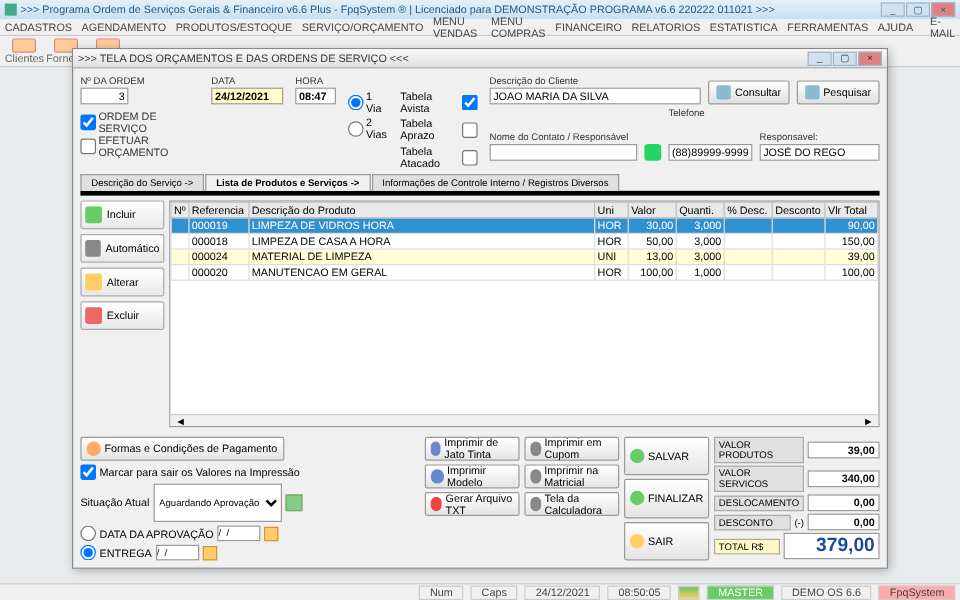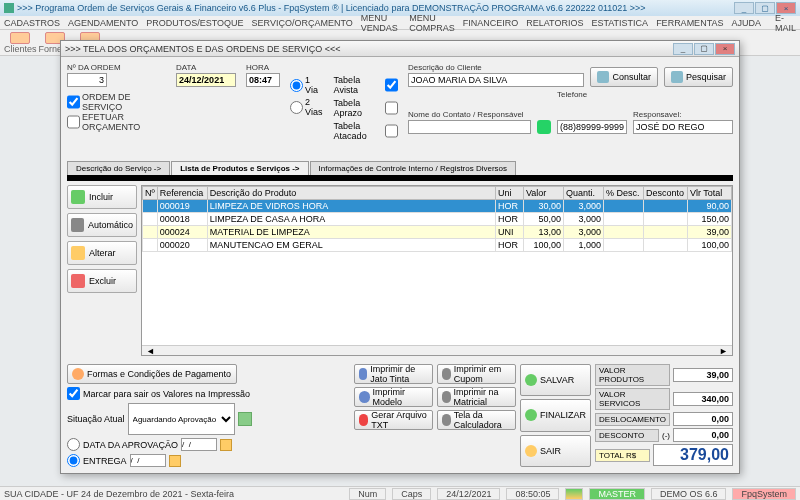--- a/index.html
+++ b/index.html
@@ -22,26 +22,26 @@
 .toprow{display:flex;gap:10px;margin-bottom:4px}
 .fgroup{display:flex;flex-direction:column;gap:1px}
 .fgroup label{font-size:8px;color:#333}
 .fgroup input{border:1px solid #999;padding:1px 2px;font-size:9px;height:14px;background:#fff}
 .yellow{background:#ffffcc!important}
 .checks{display:flex;flex-direction:column;gap:0;font-size:8px;margin-top:4px}
 .checks label{display:flex;align-items:center;gap:2px}
 .radiocol{display:flex;flex-direction:column;gap:2px;font-size:8px;margin-top:12px}
 .radiocol label{display:flex;align-items:center;gap:2px}
 .tbchk{display:flex;flex-direction:column;gap:3px;font-size:8px;margin-top:12px}
-.tbchk label{display:flex;gap:2px}
+.tbchk label{display:flex;align-items:center;gap:2px}
 .clientcol{flex:1;display:flex;flex-direction:column;gap:3px}
 .row2{display:flex;gap:6px;align-items:flex-end}
 .btn{background:linear-gradient(#fff,#e0e0e0);border:1px solid #999;padding:2px 6px;font-size:8px;display:flex;align-items:center;gap:3px;cursor:pointer;border-radius:2px;height:20px}
 .btn .bi{width:12px;height:12px;background:#8bc;border-radius:2px}
-.tabs{display:flex;margin-top:16px;border-bottom:6px solid #000000}
+.tabs{display:flex;margin-top:0;border-bottom:4px solid #000000}
 .tab{padding:2px 8px;font-size:8px;background:#e0e0e0;border:1px solid #999;border-bottom:none;margin-right:1px;cursor:pointer}
 .tab.active{background:#f0f0f0;font-weight:bold}
 .tabbody{flex:1;display:flex;gap:4px;padding:4px 0;min-height:0}
 .sidebtns{display:flex;flex-direction:column;gap:4px;width:70px}
 .sbtn{background:linear-gradient(#fff,#e8e8e8);border:1px solid #aaa;padding:3px;display:flex;align-items:center;gap:4px;font-size:8px;cursor:pointer;height:24px;border-radius:2px}
 .sbtn .si{width:14px;height:14px;border-radius:2px}
 .si.inc{background:#6c6}
 .si.auto{background:#888}
 .si.alt{background:#fc6}
 .si.exc{background:#e66}
@@ -402,21 +402,20 @@
         <div class="trow big">
             <div class="tlbl">TOTAL R$</div>
             <div class="tval">379,00</div>
           </div>
       </div>
     </div>
   </div>
 </div>
 
 <div class="statusbar">
-  <span>SUA CIDADE - UF 24 de Dezembro de 2021 - Sexta-feira</span>
   <span class="spacer"></span>
   <span class="cell">Num</span>
   <span class="cell">Caps</span>
   <span class="cell">24/12/2021</span>
   <span class="cell">08:50:05</span>
   <span class="cell" style="width:18px;background:linear-gradient(#6c6,#fc6)"></span>
   <span class="cell green">MASTER</span>
   <span class="cell">DEMO OS 6.6</span>
   <span class="cell pink">FpqSystem</span>
 </div>

